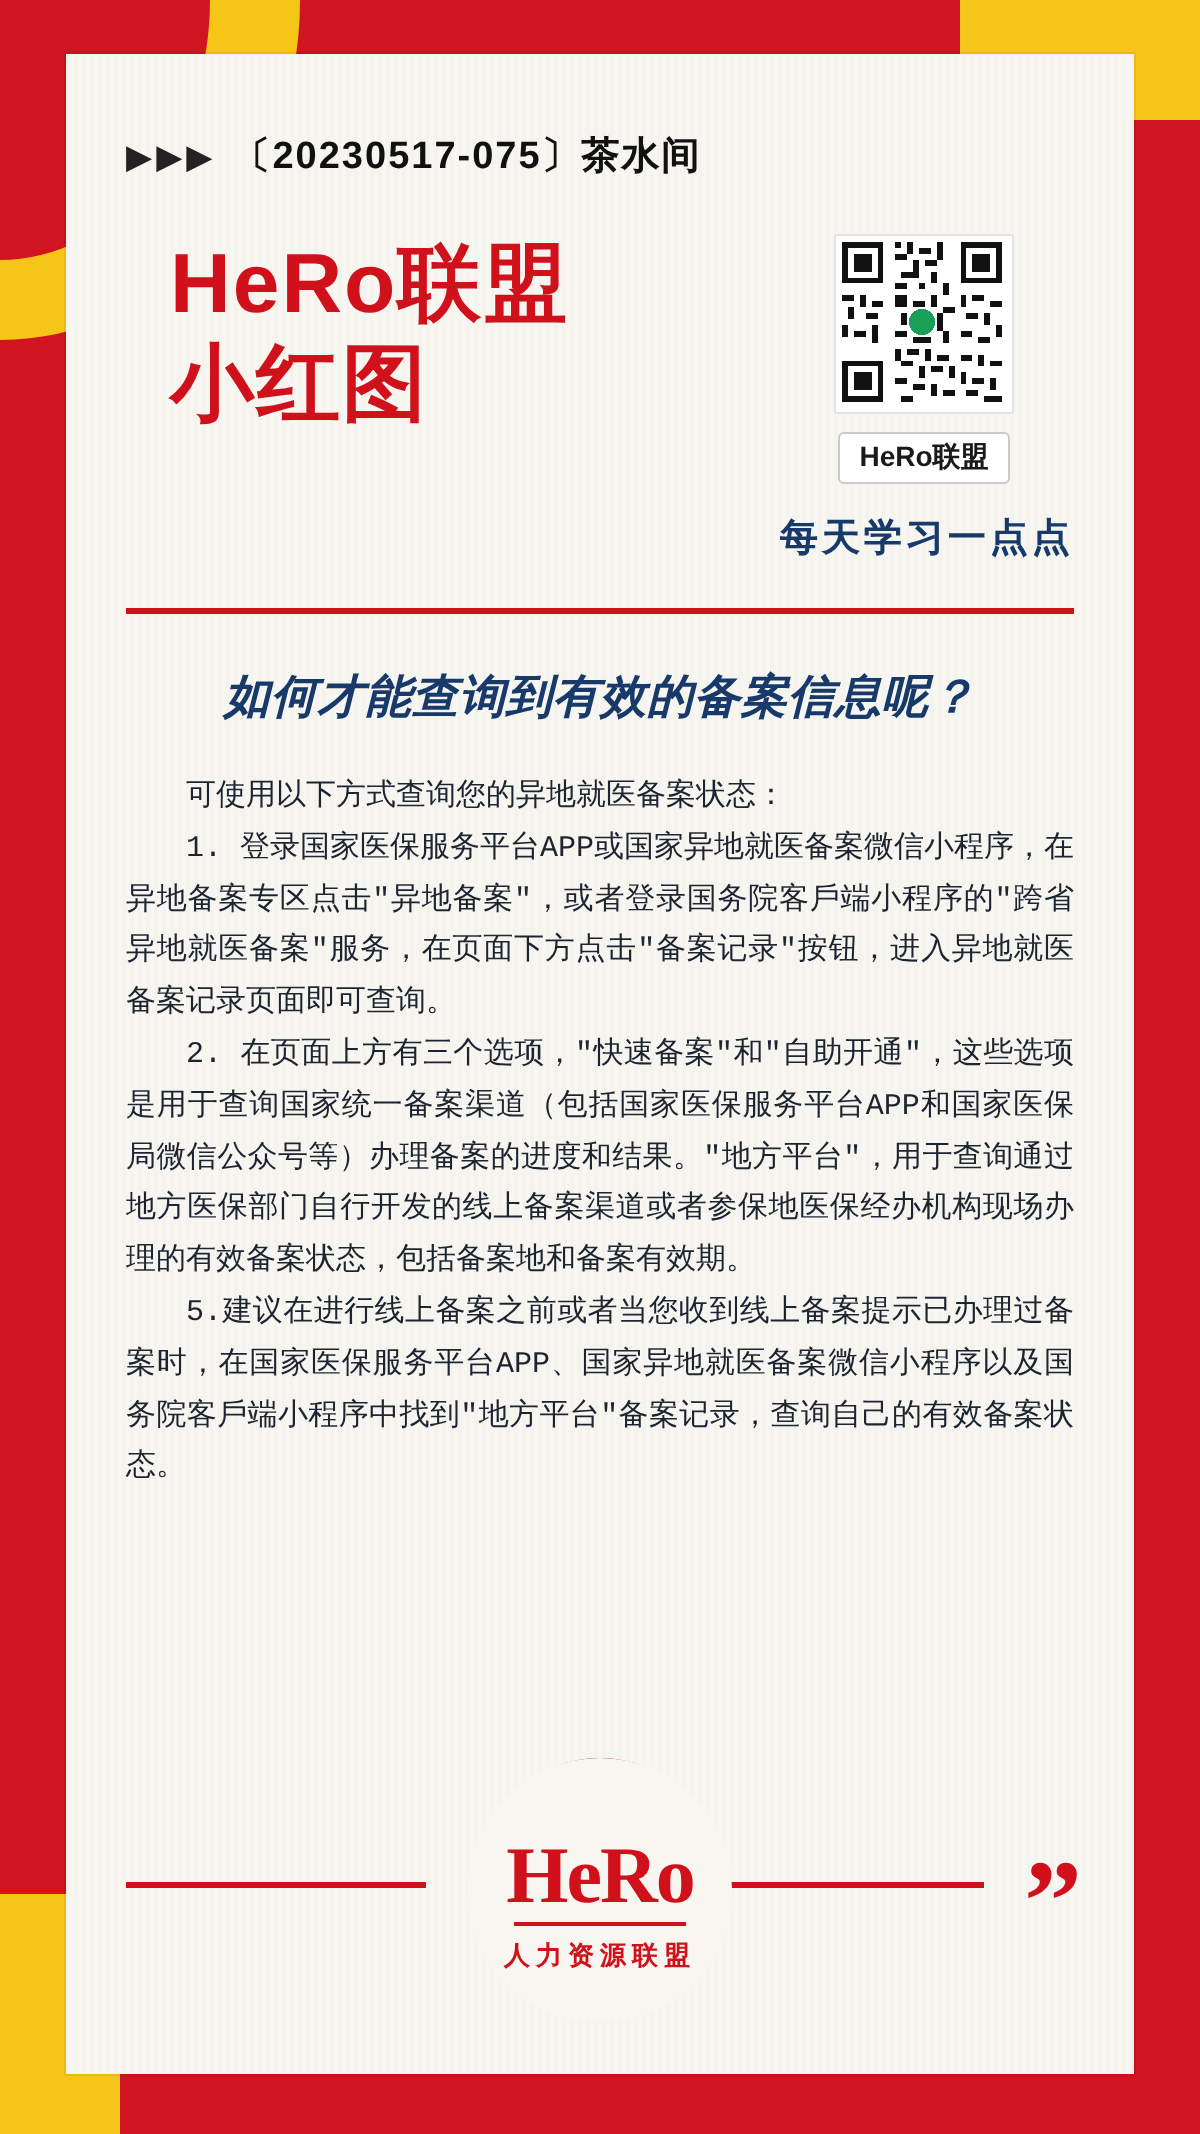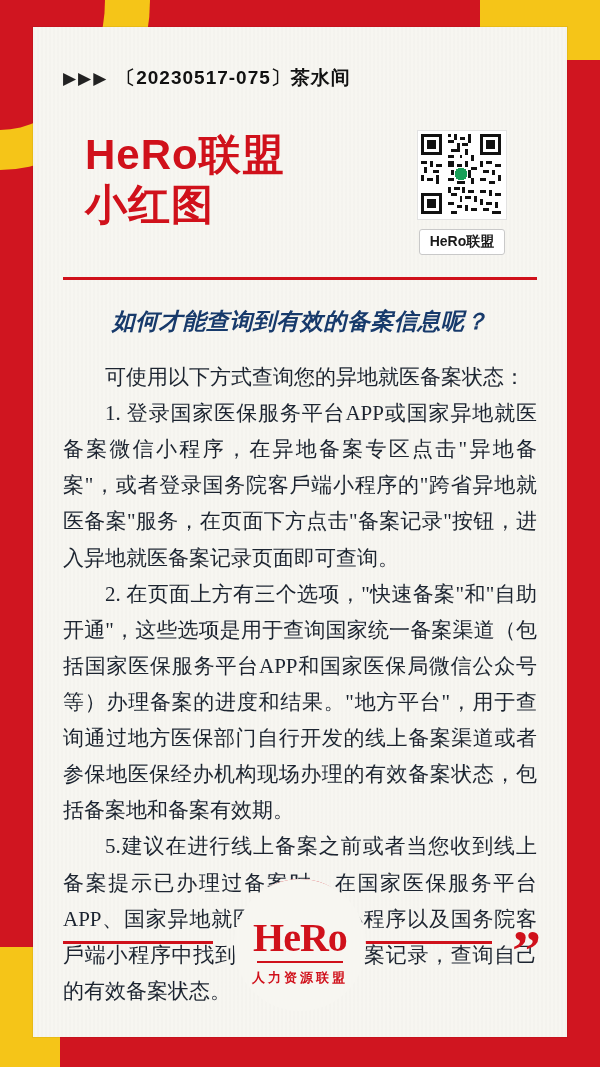--- a/index.html
+++ b/index.html
@@ -45,21 +45,21 @@
   .kicker{
     display:flex;align-items:center;gap:8px;
     padding-top:38px;
   }
   .arrows{color:#222;font-size:17px;letter-spacing:2px;line-height:1;}
   .kicker-text{
     font-size:19px;color:#111;font-weight:700;letter-spacing:1px;
     font-family:Liberation Sans, sans-serif;
   }
 
-  .brandrow{display:flex;justify-content:space-between;align-items:flex-start;margin-top:39px;}
+  .brandrow{display:flex;justify-content:space-between;align-items:flex-start;margin-top:26px;}
   .brand{padding-left:22px;}
   .brand-l1{
     font-size:42px;font-weight:bold;color:#d0111b;line-height:1.18;
     letter-spacing:1px;
   }
   .brand-l2{
     font-size:42px;font-weight:bold;color:#d0111b;line-height:1.18;
     letter-spacing:1px;
   }
   .qrbox{width:150px;display:flex;flex-direction:column;align-items:center;}
@@ -81,23 +81,23 @@
     height:3px;background:#d0111b;margin:22px 0 0 0;
   }
 
   .qtitle{
     margin-top:26px;text-align:center;
     font-size:23px;font-weight:bold;color:#173a6b;letter-spacing:.5px;font-style:italic;
   }
 
   .body{
     margin-top:22px;
-    font-size:21px;line-height:1.72;color:#1c2430;
+    font-size:15px;line-height:1.72;color:#1c2430;
     text-align:justify;
-    font-family:Liberation Serif, serif;
+    font-family:Liberation Mono, monospace;
   }
   .body p{margin:0;text-indent:2em;}
 
   
   .footer{
     position:absolute;left:0;right:0;bottom:48px;height:110px;
   }
   .foot-line{
     position:absolute;top:62px;height:3px;background:#d0111b;
   }
@@ -237,20 +237,21 @@
                 <rect x="22" y="26" width="2" height="1"></rect>
               <rect x="25" y="27" width="3" height="1"></rect>
             </g>
             <circle cx="14.5" cy="14.5" r="2.2" fill="#18a058"></circle>
           </svg>
         </div>
         <div class="qrlabel">HeRo联盟</div>
       </div>
     </div>
 
+    <div class="slogan">每天学习一点点</div>
 
     <div class="divider"></div>
 
     <div class="qtitle">如何才能查询到有效的备案信息呢？</div>
 
     <div class="body">
       <p>可使用以下方式查询您的异地就医备案状态：</p>
       <p>1. 登录国家医保服务平台APP或国家异地就医备案微信小程序，在异地备案专区点击"异地备案"，或者登录国务院客戶端小程序的"跨省异地就医备案"服务，在页面下方点击"备案记录"按钮，进入异地就医备案记录页面即可查询。</p>
       <p>2. 在页面上方有三个选项，"快速备案"和"自助开通"，这些选项是用于查询国家统一备案渠道（包括国家医保服务平台APP和国家医保局微信公众号等）办理备案的进度和结果。"地方平台"，用于查询通过地方医保部门自行开发的线上备案渠道或者参保地医保经办机构现场办理的有效备案状态，包括备案地和备案有效期。</p>
       <p>5.建议在进行线上备案之前或者当您收到线上备案提示已办理过备案时，在国家医保服务平台APP、国家异地就医备案微信小程序以及国务院客戶端小程序中找到"地方平台"备案记录，查询自己的有效备案状态。</p>

